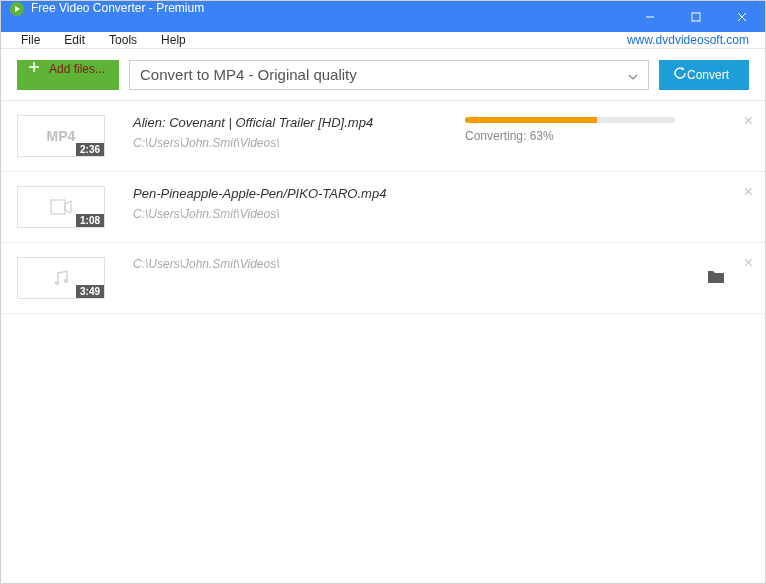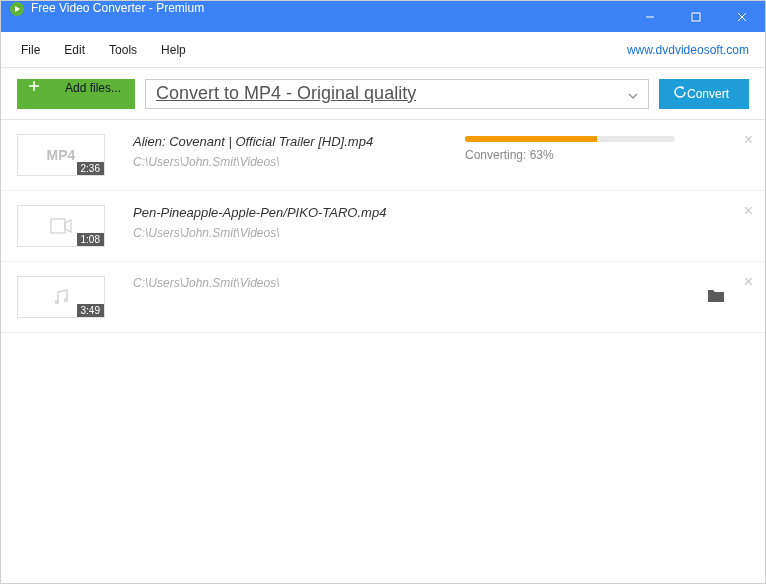--- a/index.html
+++ b/index.html
@@ -5,37 +5,37 @@
 * { margin: 0; padding: 0; box-sizing: border-box; font-family: "Segoe UI", Arial, sans-serif; }
 body { width: 766px; height: 584px; background: #fff; border: 1px solid #d0d0d0; display: flex; flex-direction: column; overflow: hidden; }
 
 
 .titlebar { height: 31px; background: #3b82f6; display: flex; align-items: flex-start; color: #fff; font-size: 12px; padding-left: 8px; }
 .titlebar .app-icon { width: 16px; height: 16px; margin-right: 6px; }
 .titlebar .title { flex: 1; }
 .titlebar .wbtn { width: 46px; height: 31px; display: flex; align-items: center; justify-content: center; cursor: pointer; }
 
 
-.menubar { height: 36px; border-bottom: 1px solid #e5e5e5; display: flex; align-items: center; padding: 0 8px; font-size: 12px; }
+.menubar { height: 17px; border-bottom: 1px solid #e5e5e5; display: flex; align-items: center; padding: 0 8px; font-size: 12px; }
 .menubar .mitem { padding: 4px 12px; cursor: pointer; color: #222; }
 .menubar .spacer { flex: 1; }
 .menubar .link { color: #1a6fd4; padding: 0 8px; cursor: pointer; font-size: 12px; }
 
 
 .toolbar { height: 52px; display: flex; align-items: center; padding: 0 16px; gap: 10px; border-bottom: 1px solid #e5e5e5; }
-.btn-add { background: #5fb336; color: #0f172a; height: 30px; padding: 0 14px 12px 10px; border: none; display: flex; align-items: center; gap: 24px; font-size: 12px; cursor: pointer; }
-.format-select { flex: 1; height: 30px; border: 1px solid #ccc; display: flex; align-items: center; padding: 0 10px; background: #fff; cursor: pointer; font-size: 18px; color: #555; text-decoration: underline; }
+.btn-add { background: #5fb336; color: #7f1d1d; height: 30px; padding: 0 14px 12px 10px; border: none; display: flex; align-items: center; gap: 8px; font-size: 12px; cursor: pointer; }
+.format-select { flex: 1; height: 30px; border: 1px solid #ccc; display: flex; align-items: center; padding: 0 10px; background: #fff; cursor: pointer; font-size: 15px; color: #555; }
 .format-select .chev { margin-left: auto; color: #888; }
 .btn-convert { background: #1e9dd8; color: #fff; height: 30px; padding: 0 20px 0 14px; border: none; display: flex; align-items: center; font-size: 12px; cursor: pointer; }
 
 
 .filelist { flex: 1; overflow-y: auto; }
 .row { display: flex; align-items: flex-start; padding: 14px 16px; border-bottom: 1px solid #eee; position: relative; min-height: 70px; }
 .thumb { width: 88px; height: 42px; border: 1px solid #e0e0e0; position: relative; display: flex; align-items: center; justify-content: center; color: #bfbfbf; font-weight: bold; font-size: 14px; flex-shrink: 0; }
-.thumb .dur { position: absolute; right: 0; bottom: 0; background: #5b5b5b; color: #fff; font-size: 10px; padding: 1px 4px; font-weight: normal; }
+.thumb .dur { position: absolute; right: 0; bottom: 0; background: #5b5b5b; color: #fff; font-size: 10px; padding: 1px 4px; font-weight: bold; }
 .info { margin-left: 28px; flex: 0 0 320px; font-style: italic; }
 .fname { font-size: 13px; color: #333; margin-bottom: 6px; }
 .fpath { font-size: 12px; color: #aaa; }
 .progcol { flex: 1; padding-top: 2px; padding-right: 20px; margin-left: 12px; }
 .pbar { width: 210px; height: 6px; background: #e8e8e8; border-radius: 3px; overflow: hidden; margin-bottom: 6px; }
 .pfill { height: 100%; background: #f49b00; }
 .ptxt { font-size: 12px; color: #888; }
 .row-close { position: absolute; top: 12px; right: 12px; color: #c8c8c8; cursor: pointer; font-size: 16px; line-height: 1; }
 .folder-icon { position: absolute; right: 40px; top: 26px; color: #5b5b5b; cursor: pointer; }
 </style>

